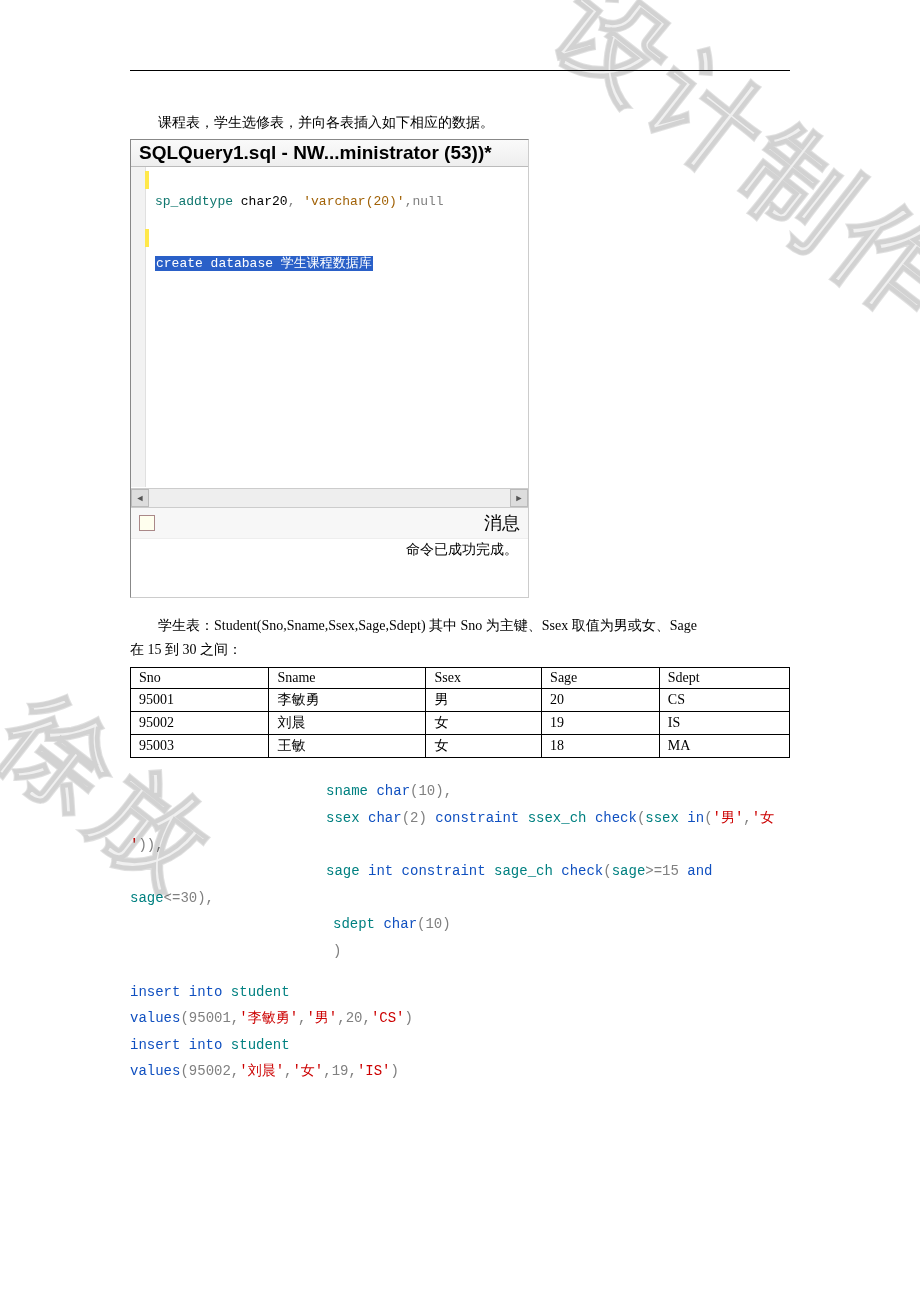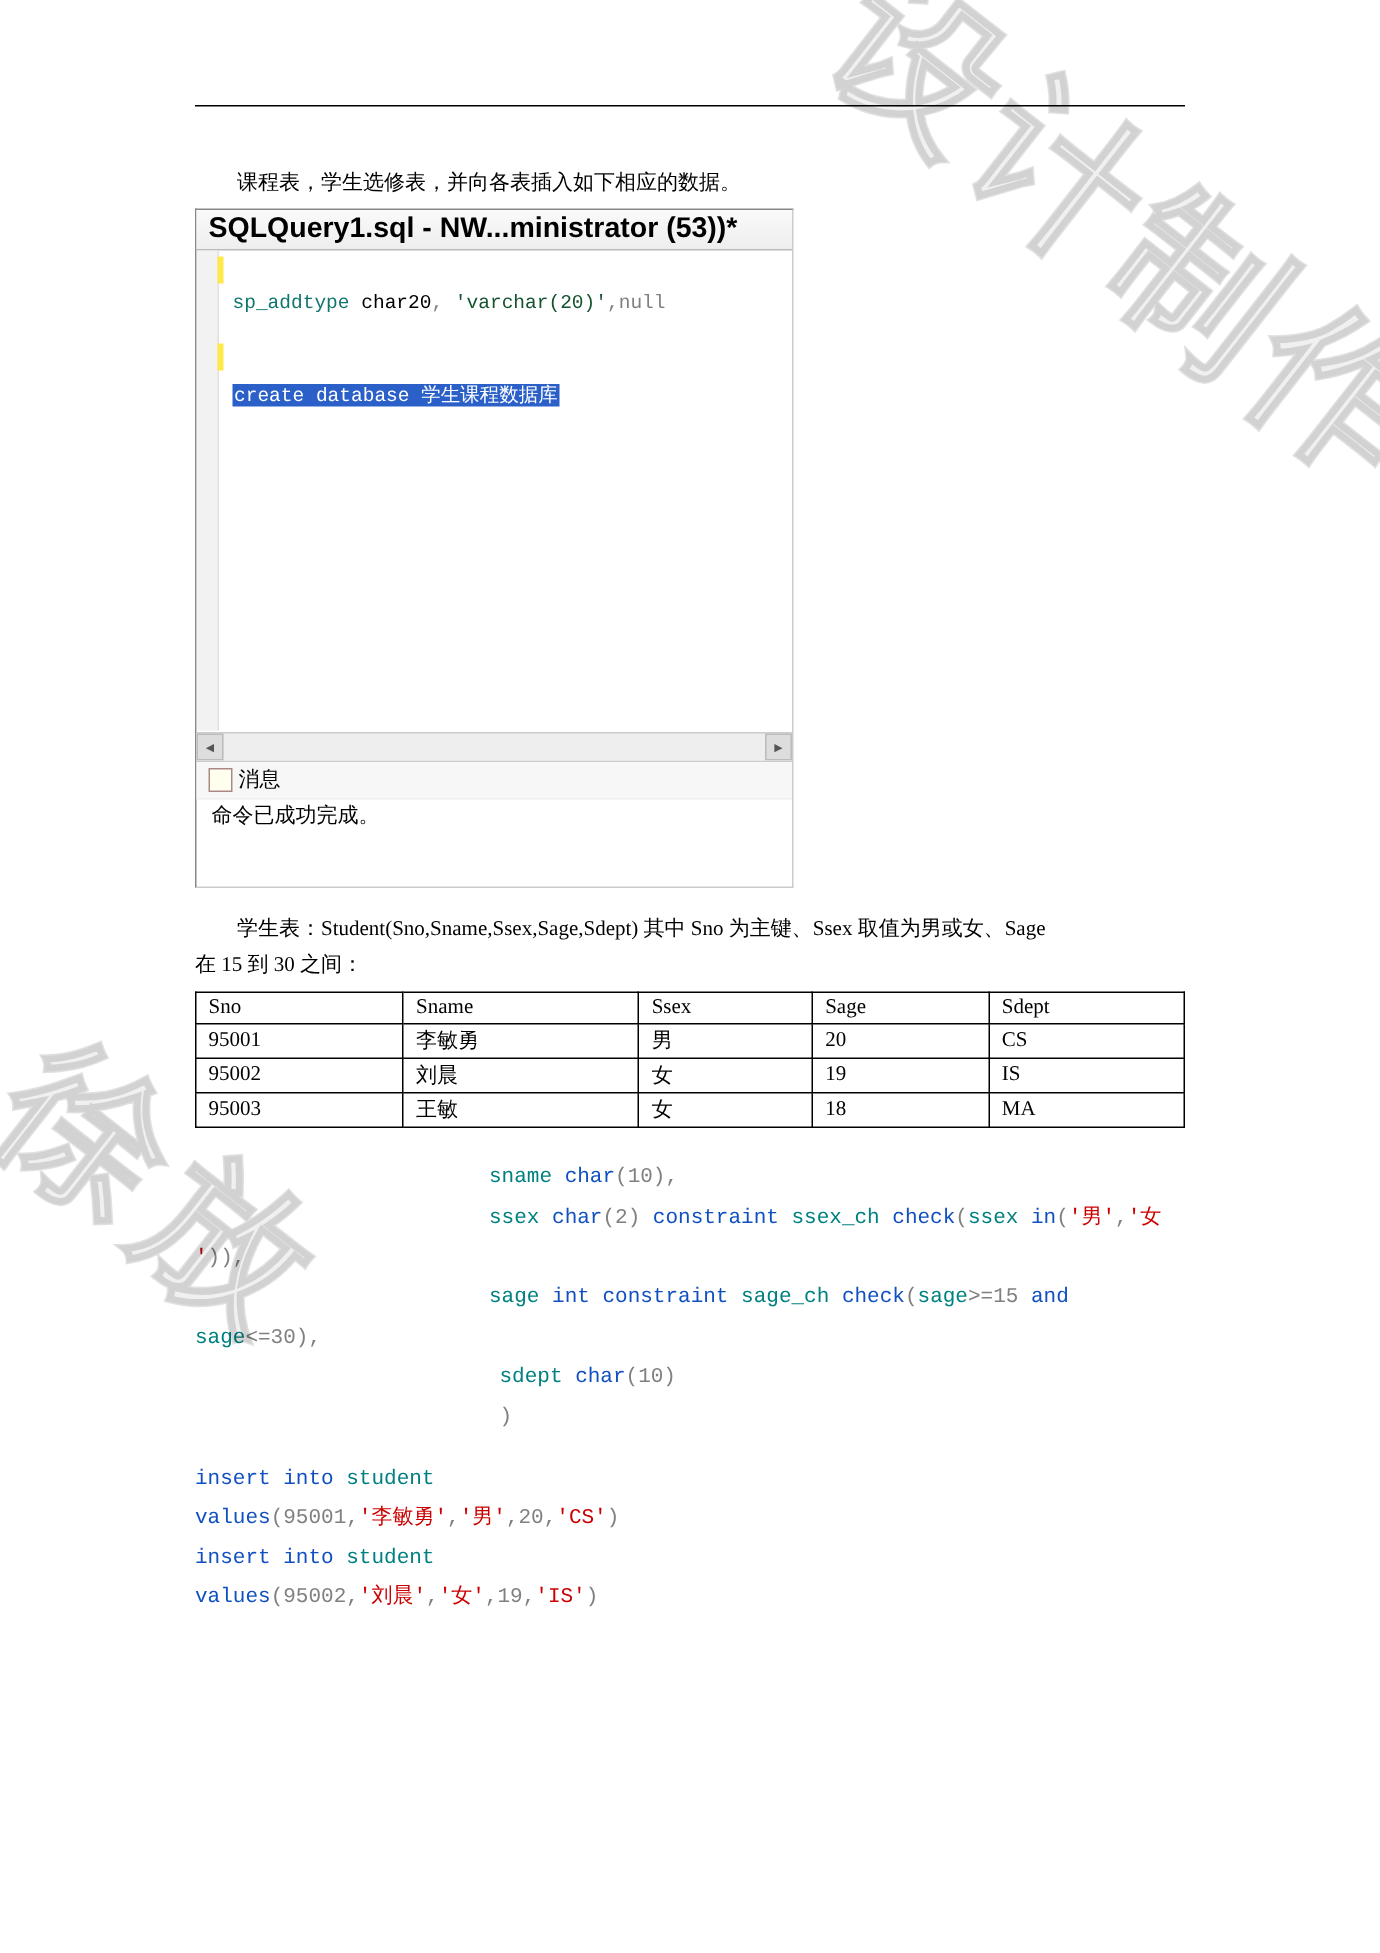--- a/index.html
+++ b/index.html
@@ -110,35 +110,37 @@
     font-size: 9px; text-align: center; line-height: 16px; color: #555;
   }
   .sql-hscroll .arrow-left { left: 0; }
   .sql-hscroll .arrow-right { right: 0; }
   .sql-msg-tab {
     display: flex;
     align-items: center;
     gap: 4px;
     padding: 3px 8px;
     font-family: Tahoma, Arial, sans-serif;
-    font-size: 14px;
+    font-size: 18px;
     border-top: 1px solid #ccc;
     background: #f7f7f7;
+    justify-content: space-between;
   }
   .sql-msg-tab .icon {
     width: 14px; height: 14px;
     border: 1px solid #a88;
     background: #ffe;
     display: inline-block;
   }
   .sql-msg-body {
     padding: 2px 10px 38px 10px;
     font-family: "SimSun", "宋体", serif;
     font-size: 14px;
     border-top: 1px solid #eee;
+    text-align: right;
   }
   .tbl {
     width: 100%;
     border-collapse: collapse;
     margin: 6px 0 20px 0;
     font-family: "SimSun", "宋体", serif;
     font-size: 14px;
   }
   .tbl th, .tbl td {
     border: 1px solid #000;
@@ -172,21 +174,21 @@
   <p class="para" style="padding-left:2em;">课程表，学生选修表，并向各表插入如下相应的数据。</p>
 
 
   <div class="sql-window">
     <div class="sql-title">SQLQuery1.sql - NW...ministrator (53))*</div>
     <div class="sql-editor">
       <div class="sql-gutter"></div>
       <div class="sql-mark" style="top:4px;height:18px;"></div>
       <div class="sql-mark" style="top:62px;height:18px;"></div>
       <div class="sql-code">
-<span style="color:#0f766e">sp_addtype</span><span> char20</span><span class="gray">, </span><span style="color:#14532d">'varchar(20)'</span><span class="gray">,</span><span class="gray">null</span>
+<span style="color:#0f766e">sp_addtype</span><span> char20</span><span class="gray">, </span><span style="color:#a16207">'varchar(20)'</span><span class="gray">,</span><span class="gray">null</span>
 
 
 <span class="sql-sel"><span>create database </span><span>学生课程数据库</span></span>
       </div>
       <div class="sql-hscroll">
         <div class="arrow-left">◄</div>
         <div class="arrow-right">►</div>
       </div>
     </div>
     <div class="sql-msg-tab">

